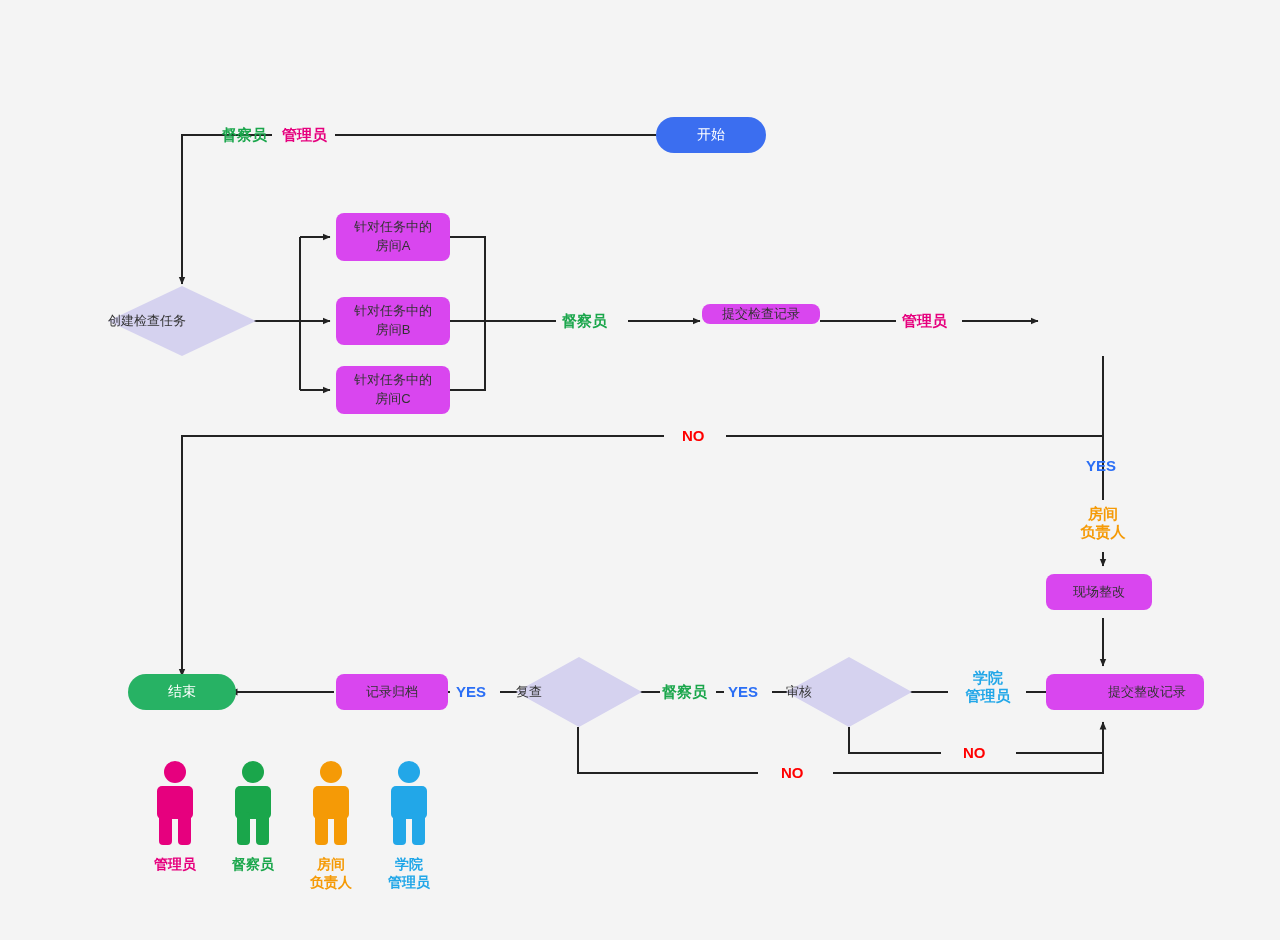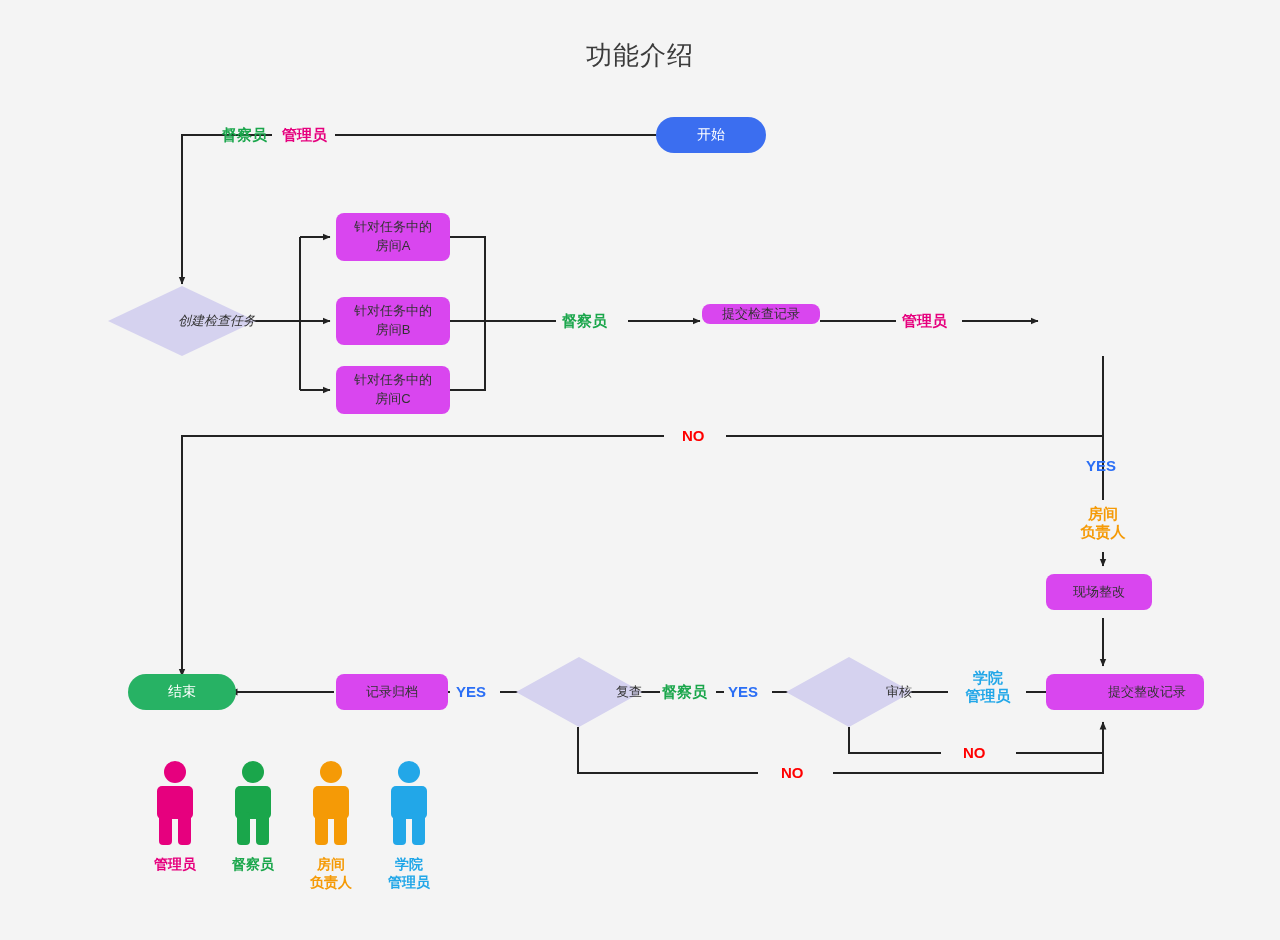--- a/index.html
+++ b/index.html
@@ -12,21 +12,21 @@
   }
   #stage{position:absolute;left:0;top:0;width:1280px;height:940px;}
   svg#wires{position:absolute;left:0;top:0;width:1280px;height:940px;}
 
   .title{
     position:absolute;left:0;top:38px;width:1280px;
     text-align:center;font-size:26px;color:#3b3b3b;
     letter-spacing:1px;
   }
 
-  .node{position:absolute;display:flex;align-items:center;justify-content:center;text-align:right;}
+  .node{position:absolute;display:flex;align-items:center;justify-content:center;text-align:left;}
 
   .pill{
     border-radius:22px;color:#fff;font-size:14px;
   }
   .pill.start{background:#3b6ef0;}
   .pill.end{background:#27b264;}
 
   .box{
     background:#d946ef;border-radius:8px;color:#333;font-size:13px;
     line-height:1.45;
@@ -51,21 +51,20 @@
   .legend .person{position:absolute;width:70px;text-align:center;}
   .legend .plabel{
     font-size:14px;font-weight:bold;margin-top:6px;line-height:1.25;white-space:nowrap;
   }
 </style>
 </head>
 <body>
 
 <div id="stage">
 
-  <div class="title">功能介绍</div>
 
   <svg id="wires" viewBox="0 0 1280 940">
     <defs>
       <marker id="arrow" markerWidth="9" markerHeight="9" refX="7.5" refY="4" orient="auto" markerUnits="userSpaceOnUse">
         <path d="M0,0.6 L8,4 L0,7.4 z" fill="#222"></path>
       </marker>
     </defs>
     <g stroke="#222" stroke-width="2" fill="none">
 
       <path d="M656,135 L335,135"></path>
@@ -109,21 +108,21 @@
 
       <path d="M578,727 L578,773 L758,773"></path>
       <path d="M833,773 L1103,773 L1103,753"></path>
     </g>
   </svg>
 
   <div class="node pill start" style="left:656px;top:117px;width:110px;height:36px;">
     <span>开始</span>
   </div>
 
-  <div class="node diamond" style="left:108px;top:286px;width:148px;height:70px;font-style:italic;">
+  <div class="node diamond" style="left:108px;top:286px;width:148px;height:70px;">
     <span class="dshape"></span>
     <span class="dtext">创建检查任务</span>
   </div>
 
   <div class="node box" style="left:336px;top:213px;width:114px;height:48px;flex-direction:column;">
     <span>针对任务中的</span>
     <span>房间A</span>
   </div>
 
   <div class="node box" style="left:336px;top:297px;width:114px;height:48px;flex-direction:column;">

